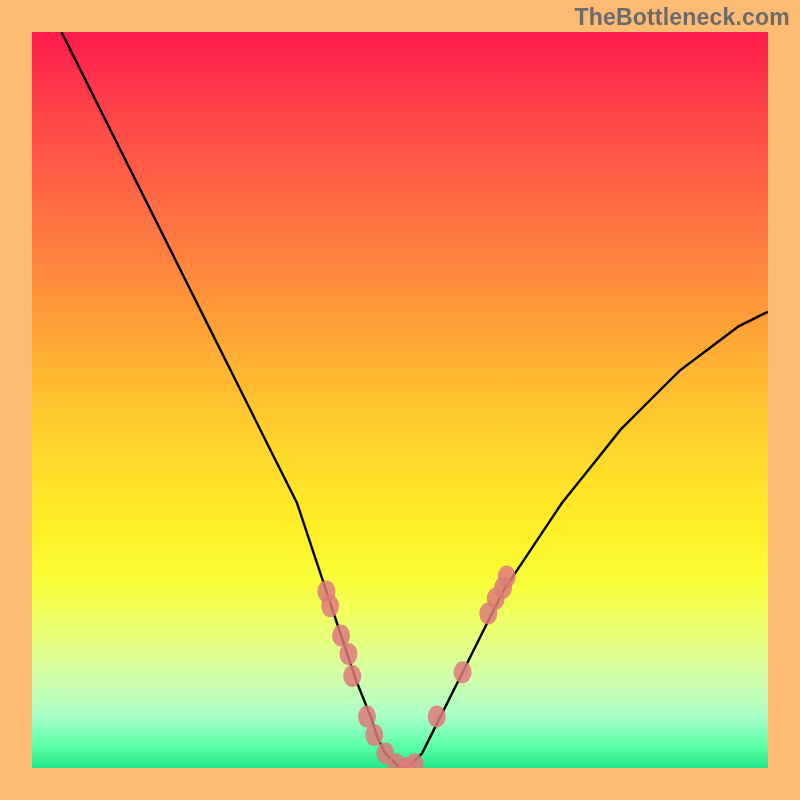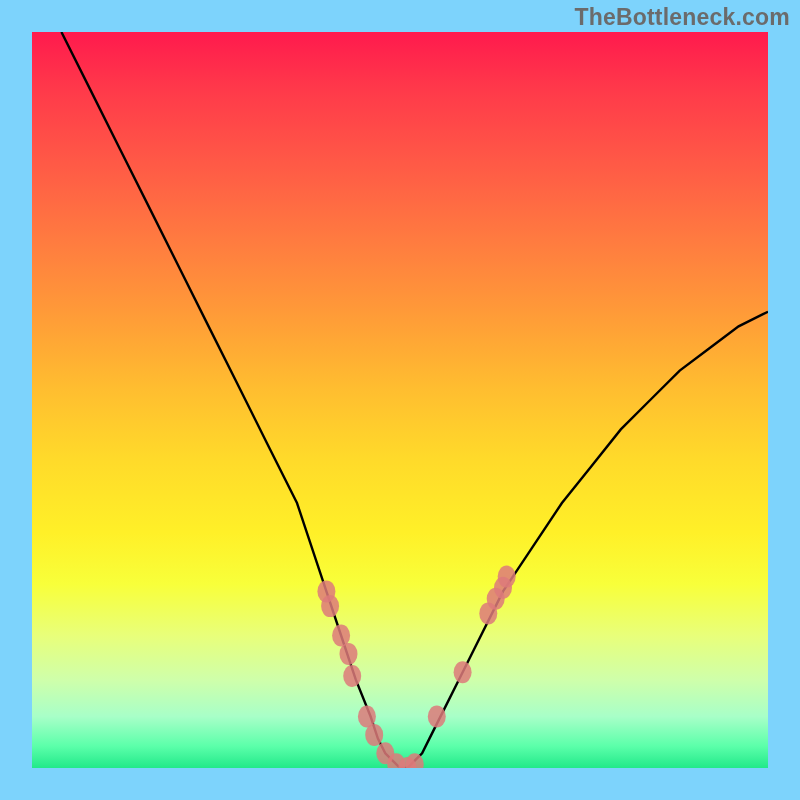--- a/index.html
+++ b/index.html
@@ -10,21 +10,21 @@
     overflow: hidden;
     background: #000;
     font-family: Arial, Helvetica, sans-serif;
   }
   .frame {
     position: absolute;
     top: 0;
     left: 0;
     width: 800px;
     height: 800px;
-    background: #7dd3fc;
+    background: #fdba74;
   }
   .plot {
     position: absolute;
     top: 32px;
     left: 32px;
     width: 736px;
     height: 736px;
     background: linear-gradient(
       to bottom,
       #ff1a4d 0%,

